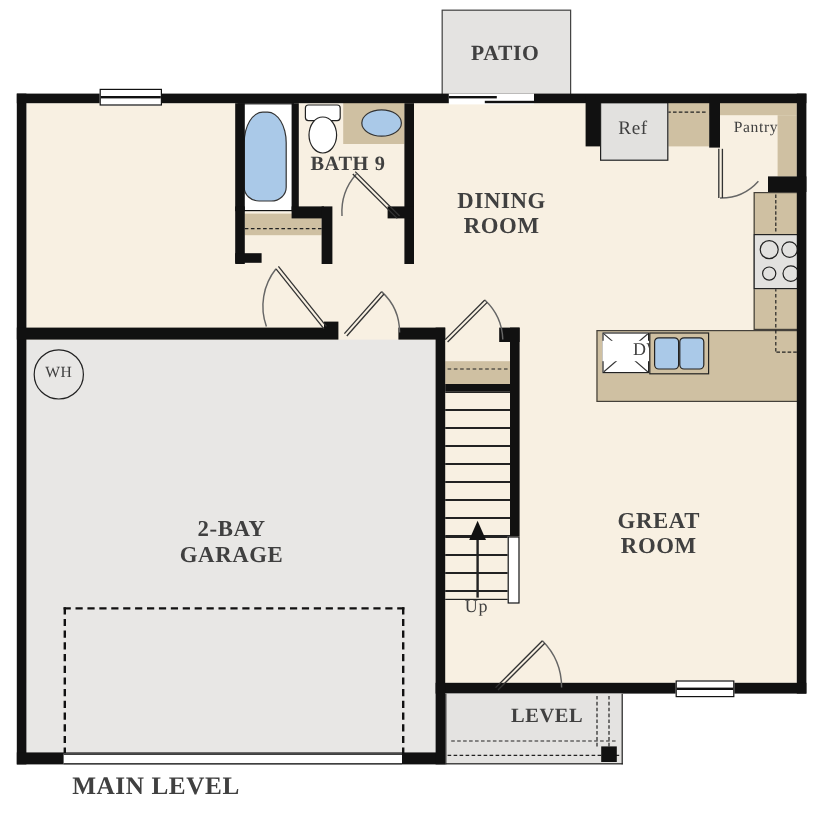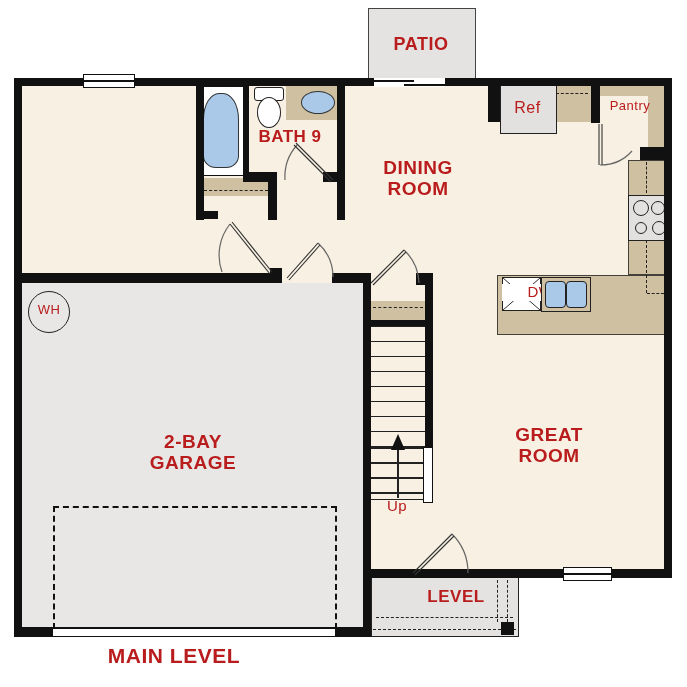--- a/index.html
+++ b/index.html
@@ -1,17 +1,17 @@
 <!DOCTYPE html>
 <html><head>
 <meta charset="utf-8">
 <style>
   html,body{margin:0;padding:0;background:#ffffff;}
   .plan{position:relative;width:687px;height:687px;background:#ffffff;overflow:hidden;
-        font-family:Liberation Sans, sans-serif;color:#b91c1c;}
+        font-family:Liberation Serif, serif;color:#404040;}
   .abs{position:absolute;}
   .wall{position:absolute;background:#111;}
   .floor-main{position:absolute;left:22px;top:86px;width:642px;height:483px;background:#f8f0e2;}
   .floor-garage{position:absolute;left:22px;top:283px;width:341px;height:344px;background:#e8e7e5;}
   .patio{position:absolute;left:368px;top:8px;width:106px;height:71px;background:#e4e3e1;border:1.5px solid #444;}
   .porch{position:absolute;left:371px;top:578px;width:146px;height:58px;background:#e4e3e1;
          border:1.5px solid #222;border-top:none;}
   .tan{position:absolute;background:#cfc0a2;}
   .counter{position:absolute;background:#cfc0a2;border:1px solid #44403a;}
   .lbl{position:absolute;font-weight:bold;text-align:center;white-space:pre-line;
@@ -177,15 +177,15 @@
 
   <div class="lbl" style="left:248px;top:127px;width:84px;font-size:17px;">BATH 9</div>
   <div class="lbl lbl-room" style="left:358px;top:157px;width:120px;">DINING
 ROOM</div>
   <div class="lbl lbl-small" style="left:600px;top:83px;width:60px;font-size:13px;margin-top:16px;">Pantry</div>
   <div class="lbl lbl-room" style="left:123px;top:431px;width:140px;">2-BAY
 GARAGE</div>
   <div class="lbl lbl-room" style="left:489px;top:424px;width:120px;">GREAT
 ROOM</div>
   <div class="lbl" style="left:414px;top:587px;width:84px;font-size:17px;">LEVEL</div>
-  <div class="lbl" style="left:20px;top:644px;width:220px;font-size:21px;text-align:right;">MAIN LEVEL</div>
+  <div class="lbl" style="left:20px;top:644px;width:220px;font-size:21px;text-align:center;">MAIN LEVEL</div>
 
 </div>
 
 </body></html>

